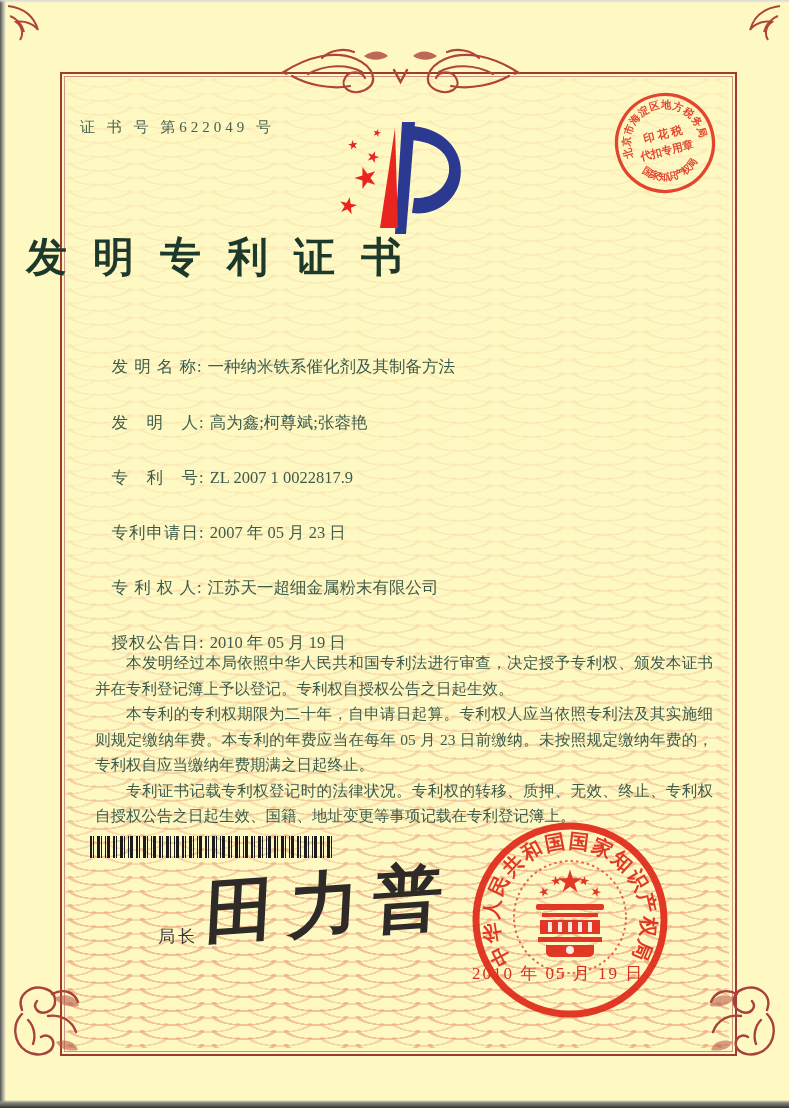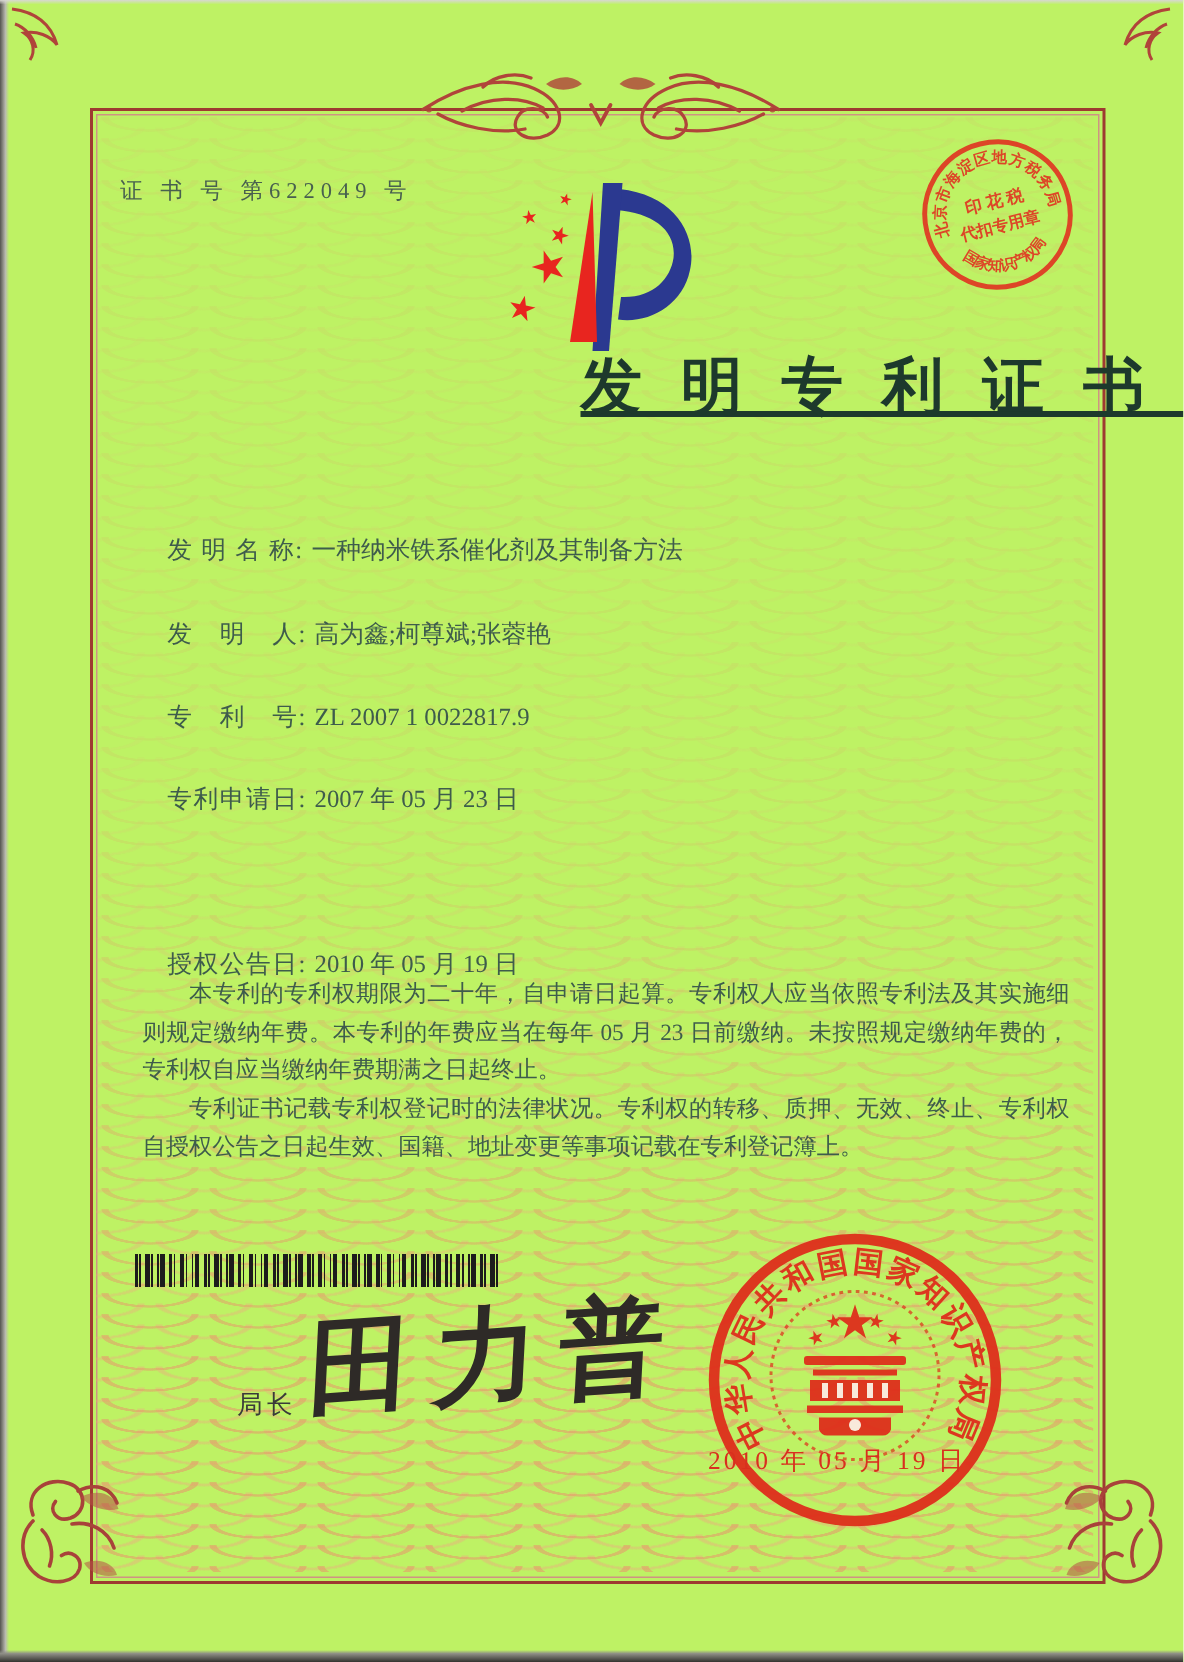--- a/index.html
+++ b/index.html
@@ -1,18 +1,18 @@
 <!DOCTYPE html>
 <html><head>
 <meta charset="utf-8">
 <style>
   html,body{margin:0;padding:0;background:#ffffff;}
   #page{
     position:relative;width:789px;height:1108px;overflow:hidden;
-    background:#bef264;
+    background:#fef9c3;
     font-family:"Liberation Serif","DejaVu Serif",serif;
   }
   
   .edge-left{position:absolute;left:0;top:0;width:6px;height:100%;
     background:linear-gradient(90deg,#55554f,#b9b9b0 60%,rgba(255,255,255,0));}
   .edge-bottom{position:absolute;left:0;bottom:0;width:100%;height:8px;
     background:linear-gradient(0deg,#33332f,#8e8e86 70%,rgba(255,255,255,0));}
   .edge-top{position:absolute;left:0;top:0;width:100%;height:3px;
     background:linear-gradient(180deg,#d8d8d2,rgba(255,255,255,0));}
 
@@ -35,22 +35,22 @@
   .ornament{position:absolute;}
 
   .cert-no{position:absolute;left:80px;top:118px;font-size:15px;letter-spacing:4px;
     color:#48604f;white-space:pre;}
 
   .logo{position:absolute;left:325px;top:116px;width:150px;height:122px;}
 
   .tax-stamp{position:absolute;left:598px;top:76px;width:134px;height:134px;
     transform:rotate(-14deg);opacity:.92;}
 
-  .title{position:absolute;left:0;top:230px;width:100%;text-align:right;
-    font-size:41px;font-weight:600;color:#1d392c;letter-spacing:26px;text-indent:26px;text-decoration:underline;}
+  .title{position:absolute;left:0;top:230px;width:100%;text-align:left;
+    font-size:41px;font-weight:600;color:#1d392c;letter-spacing:26px;text-indent:26px;}
 
   .field{position:absolute;left:95px;font-size:16.5px;color:#3e5c4c;white-space:pre;}
   .field .lab{letter-spacing:1px;}
   .f0{top:336px}.f1{top:392px}.f2{top:447px}.f3{top:502px}.f4{top:557px}.f5{top:612px}
 
   .paras{position:absolute;left:95px;top:650px;width:618px;
     font-size:15.5px;line-height:25.5px;color:#3e5c4c;text-align:justify;}
   .paras p{margin:0;text-indent:2em;}
 
   .barcode{position:absolute;left:90px;top:836px;width:243px;height:22px;
@@ -185,25 +185,29 @@
   </div>
   <div class="field f1">
     <span class="lab">发　明　人: </span><span>高为鑫;柯尊斌;张蓉艳</span>
   </div>
   <div class="field f2">
     <span class="lab">专　利　号: </span><span>ZL 2007 1 0022817.9</span>
   </div>
   <div class="field f3">
     <span class="lab">专利申请日: </span><span>2007 年 05 月 23 日</span>
   </div>
+  <div class="field f4">
+    <span class="lab">专 利 权 人: </span><span>江苏天一超细金属粉末有限公司</span>
+  </div>
   <div class="field f5">
     <span class="lab">授权公告日: </span><span>2010 年 05 月 19 日</span>
   </div>
 
   <div class="paras">
+    <p>本发明经过本局依照中华人民共和国专利法进行审查，决定授予专利权、颁发本证书并在专利登记簿上予以登记。专利权自授权公告之日起生效。</p>
     <p>本专利的专利权期限为二十年，自申请日起算。专利权人应当依照专利法及其实施细则规定缴纳年费。本专利的年费应当在每年 05 月 23 日前缴纳。未按照规定缴纳年费的，专利权自应当缴纳年费期满之日起终止。</p>
     <p>专利证书记载专利权登记时的法律状况。专利权的转移、质押、无效、终止、专利权自授权公告之日起生效、国籍、地址变更等事项记载在专利登记簿上。</p>
   </div>
 
   <div class="barcode"></div>
 
   <div class="sig-label">局长</div>
   <div class="sig-name">田力普</div>
 
   <svg class="seal" viewBox="0 0 204 204">

